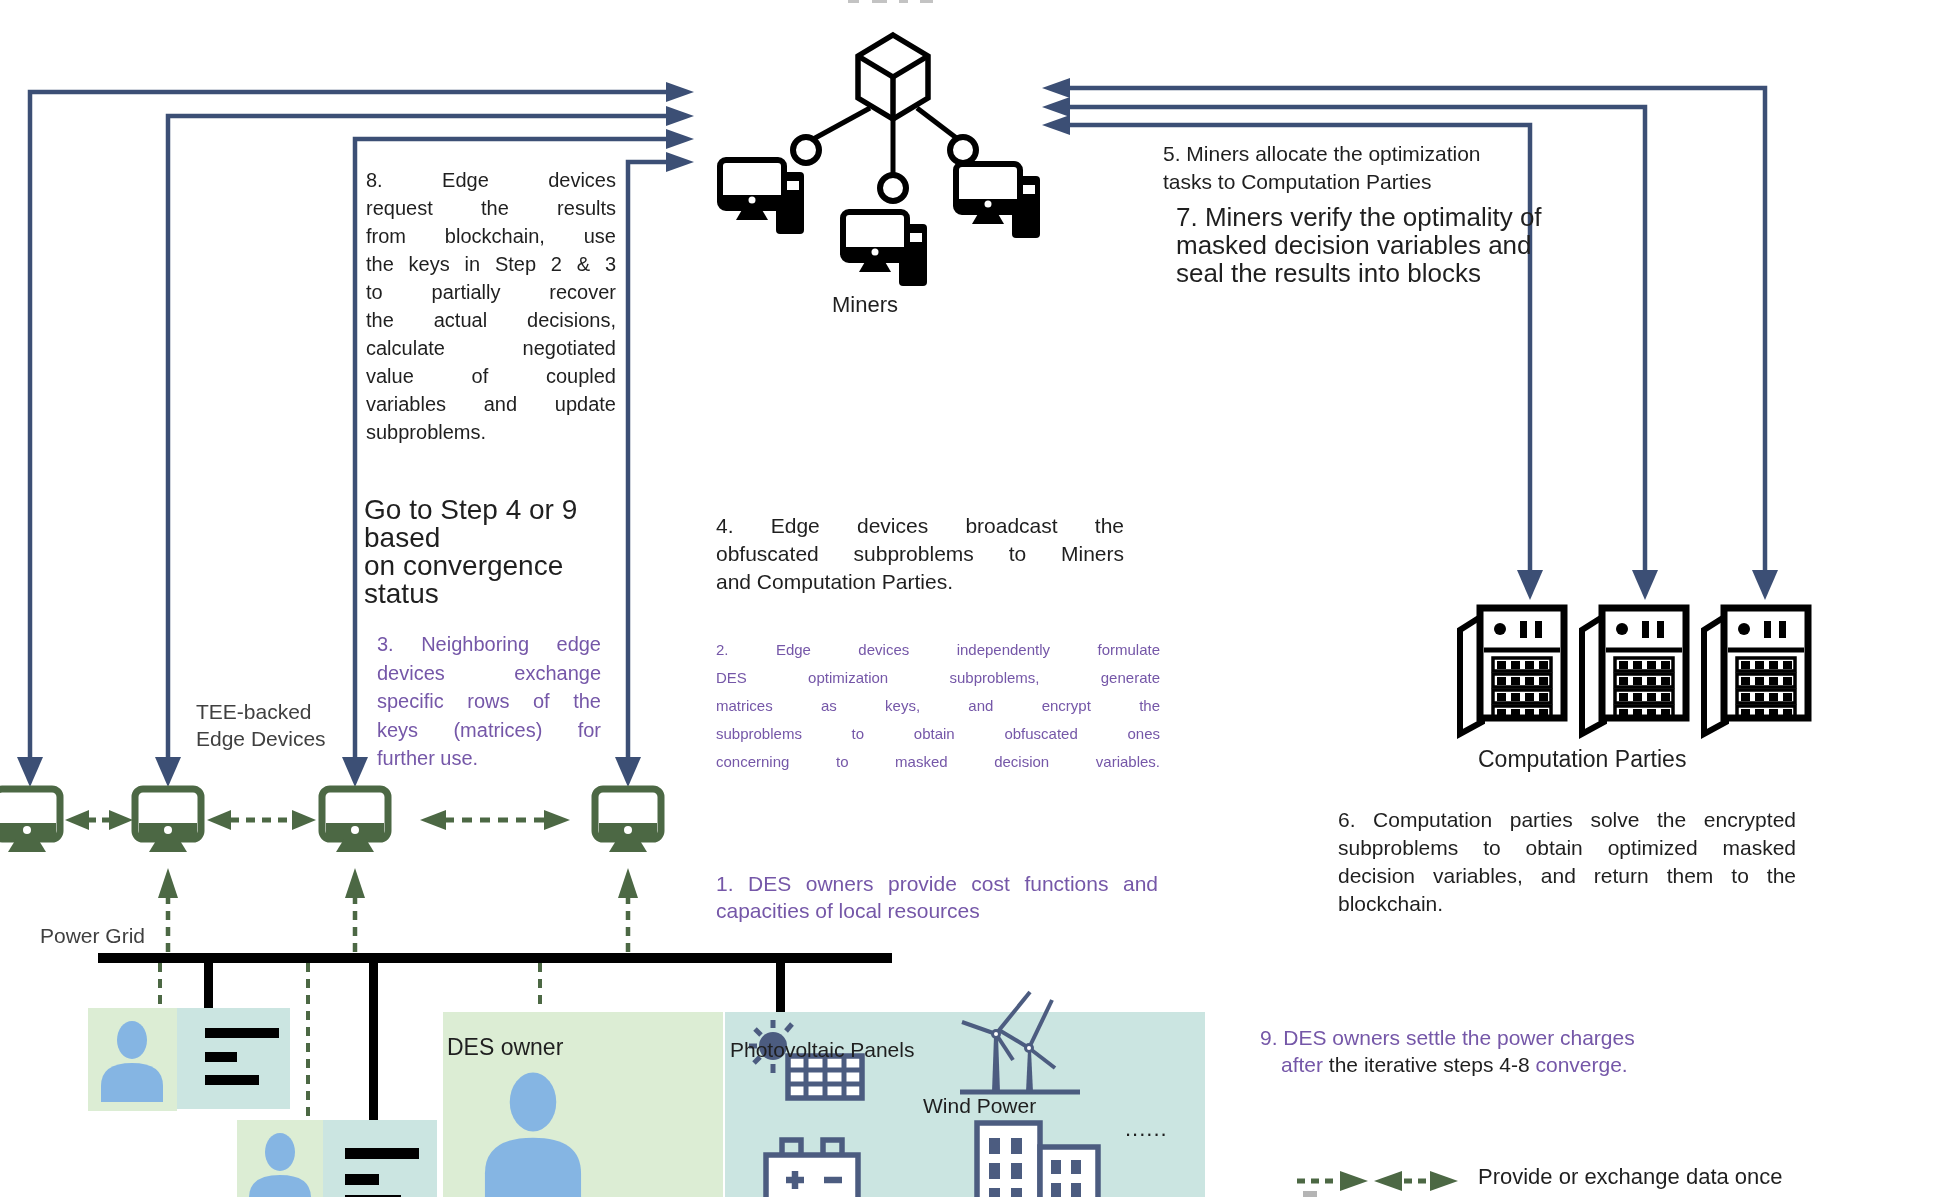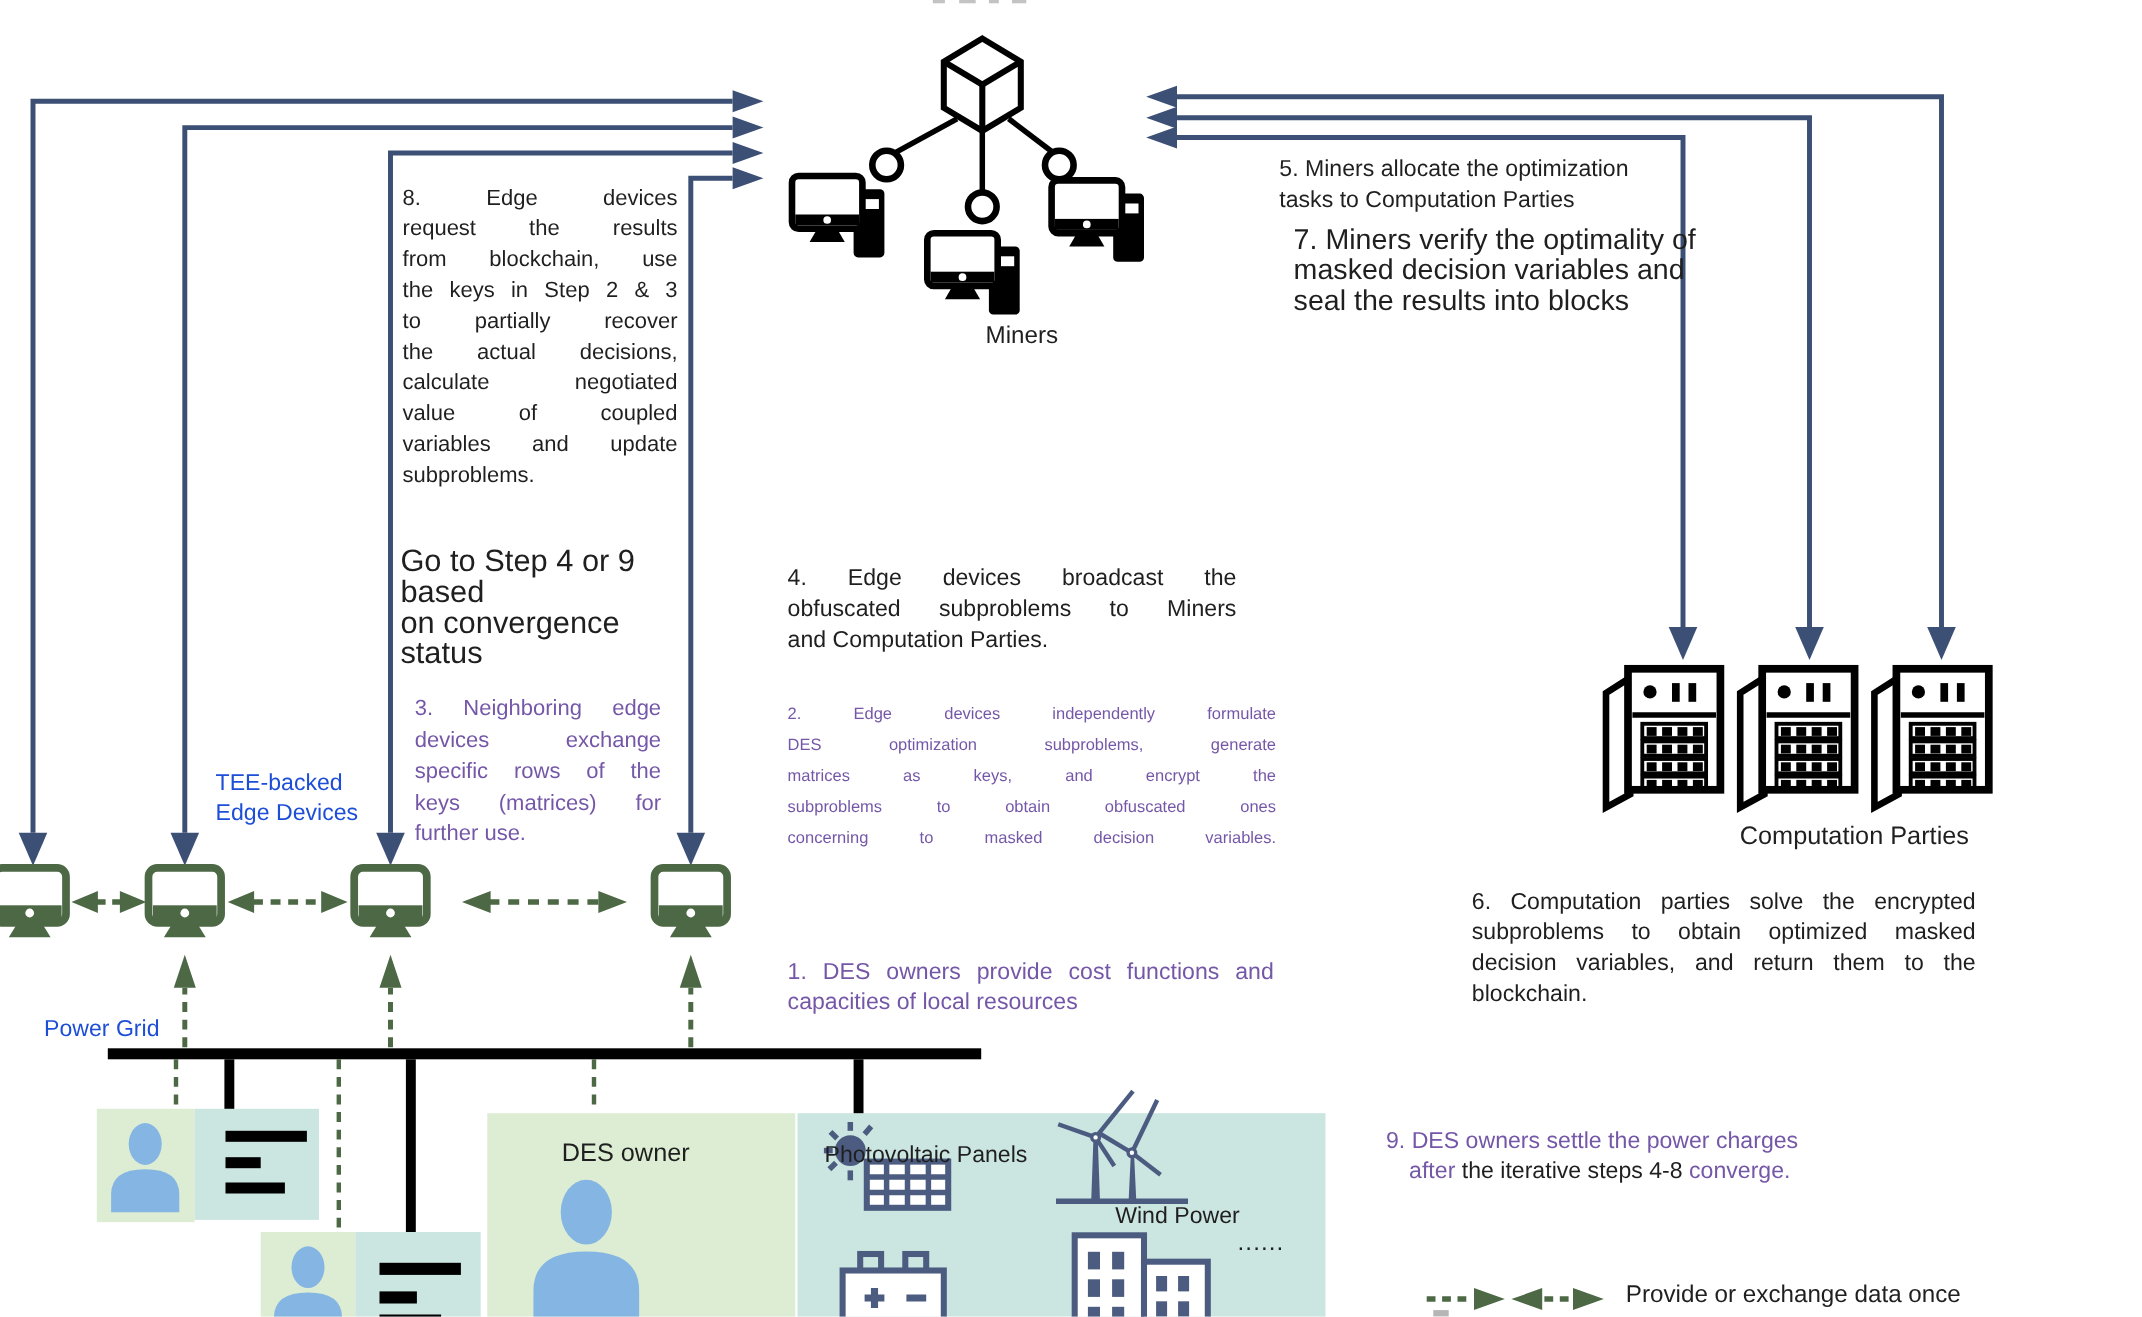--- a/index.html
+++ b/index.html
@@ -5,22 +5,22 @@
   html,body{margin:0;padding:0;background:#fff;}
   #stage{position:relative;width:1947px;height:1197px;overflow:hidden;background:#fff;
          font-family:"Liberation Sans",sans-serif;}
   svg{position:absolute;left:0;top:0;}
   .t{position:absolute;color:#1f1f1f;}
   .pre{white-space:pre-line;}
   .j span{display:block;white-space:pre-line;}
   .j .jl{text-align:justify;text-align-last:justify;}
   .j .last{text-align:left;}
   .purple{color:#7557a8;}
-  .gray{color:#1d4ed8;}
-  .center{text-align:right;}
+  .gray{color:#404040;}
+  .center{text-align:left;}
   .b2{display:block;padding-left:21px;}
 </style>
 </head>
 <body>
 
 <div id="stage">
 
 <svg width="1947" height="1197" viewBox="0 0 1947 1197">
   <defs>
     <g id="edge-monitor">

